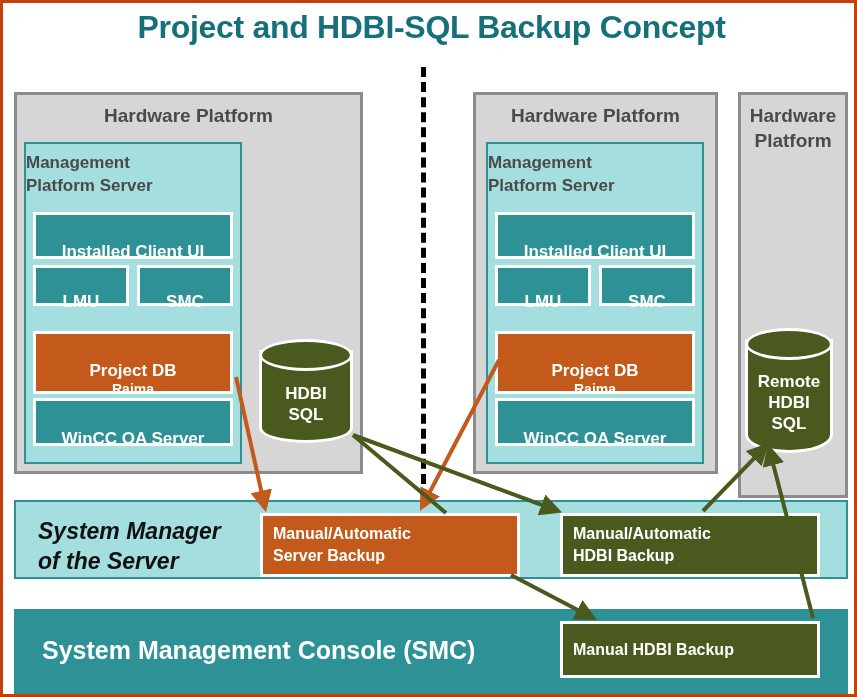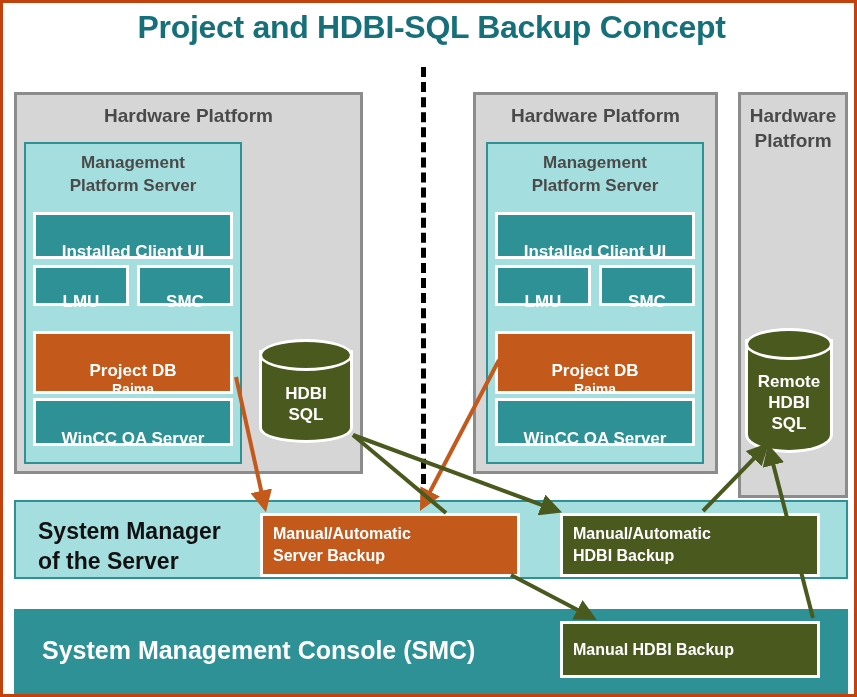--- a/index.html
+++ b/index.html
@@ -39,21 +39,20 @@
     line-height:25px;
   }
 
   
   .mps{
     background:#A5DEDE;
     border:2px solid #2E9196;
   }
   .mps-title{
     position:absolute;left:0;right:0;top:7px;
-    text-align:center;
     color:#4A4A4A;
     font-size:17px;
     font-weight:bold;
     line-height:23px;
   }
 
   
   .box{
     border:3px solid #FFFFFF;
     color:#FFFFFF;
@@ -106,21 +105,21 @@
   .band-smc{
     background:#2E9196;
   }
   .band-label{
     position:absolute;
     font-weight:bold;
     line-height:30px;
   }
   #sm-label{
     left:22px;top:14px;width:230px;
-    color:#111111;font-size:23px;
+    color:#111111;font-size:23px;font-style:italic;
   }
   #smc-label{
     left:28px;top:26px;
     color:#FFFFFF;font-size:25px;
   }
   .band-box{
     border:3px solid #FFFFFF;
     color:#FFFFFF;
     font-weight:bold;
     font-size:16px;

